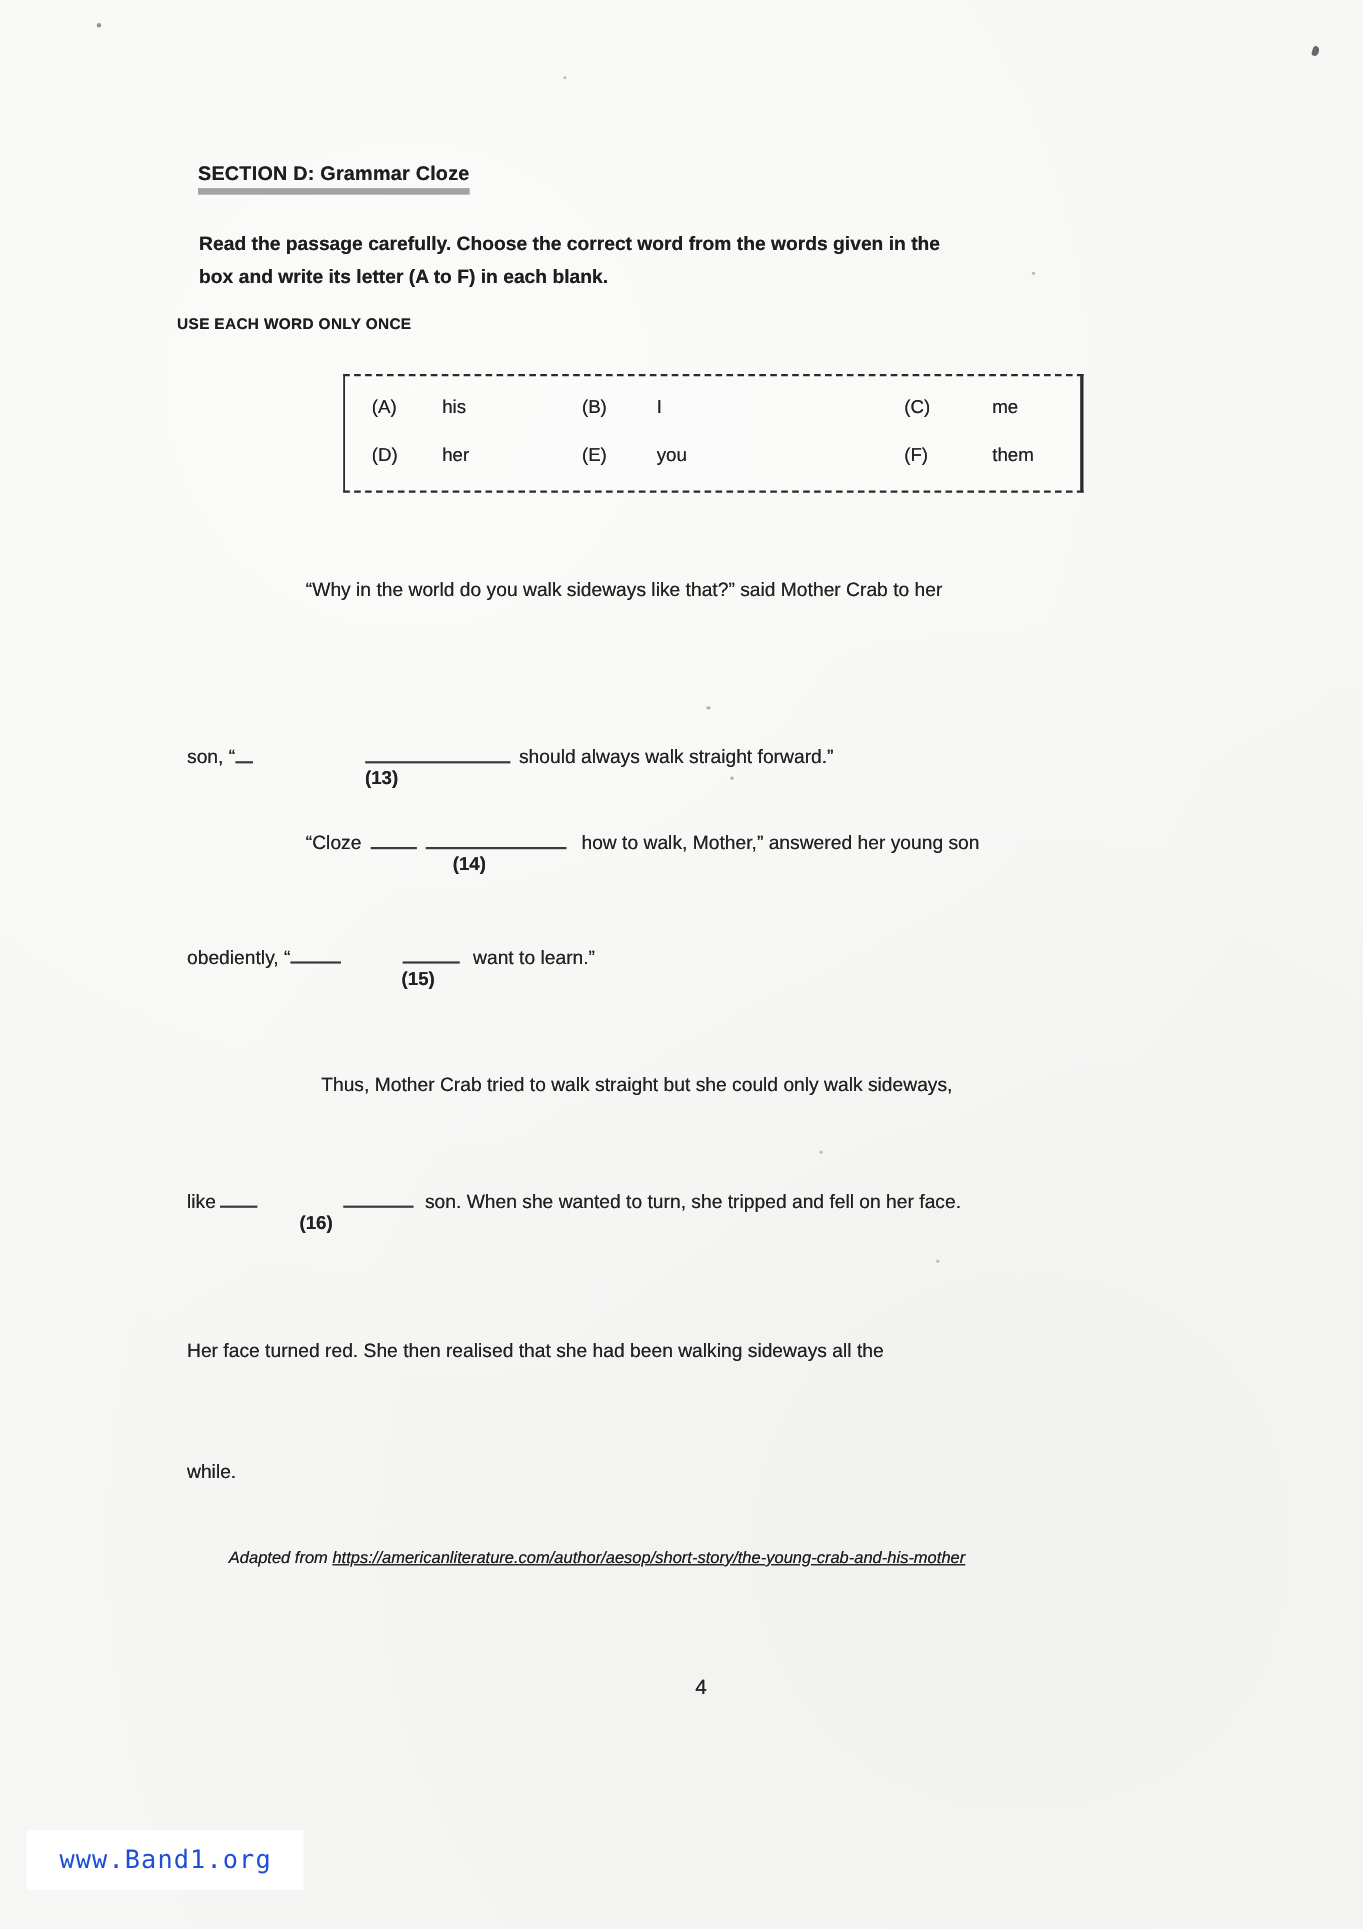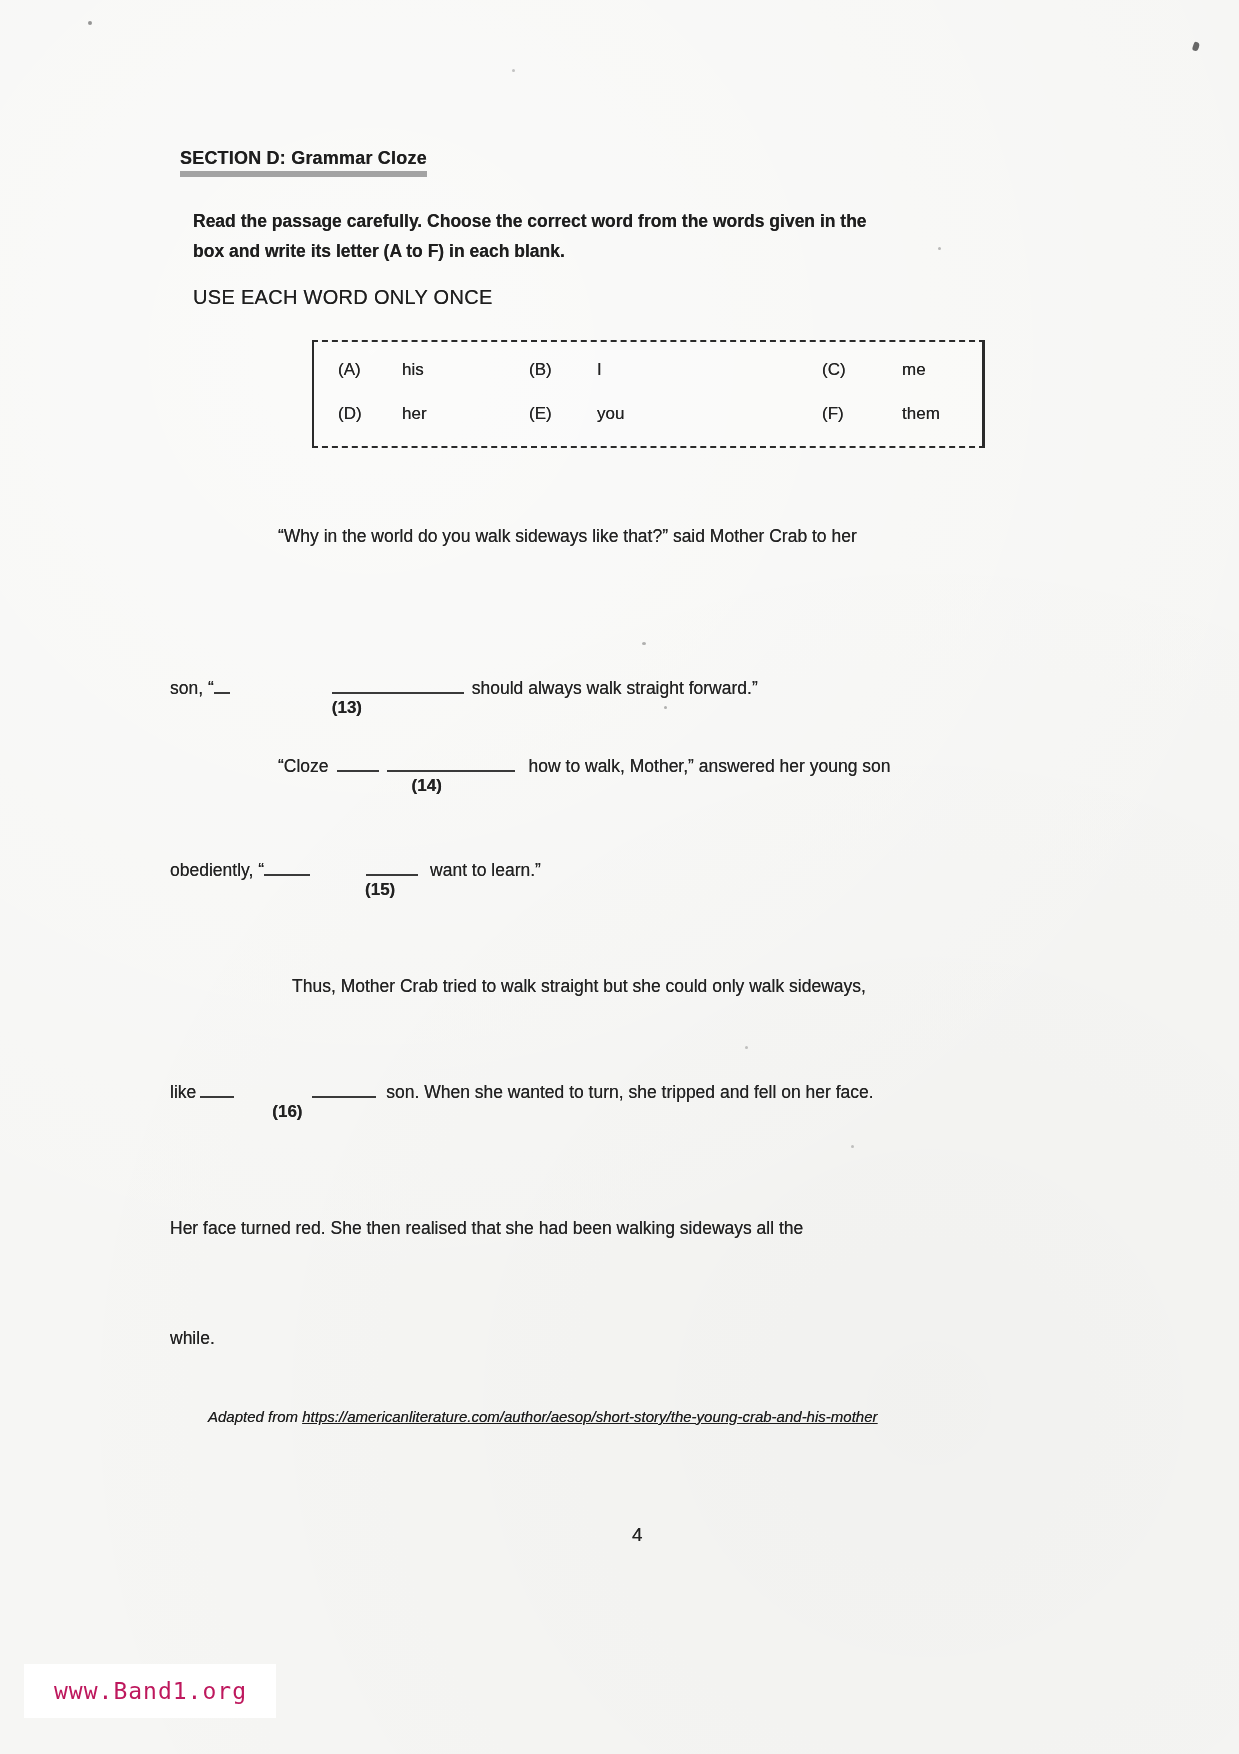--- a/index.html
+++ b/index.html
@@ -20,22 +20,22 @@
     pointer-events:none;
   }
   .txt{text-shadow:0 0 .6px rgba(25,25,25,.8);}
   .abs{position:absolute;}
 
   .section-title{
     top:148px;left:180px;
     font-size:18px;font-weight:bold;letter-spacing:.2px;
     border-bottom:6px solid #a3a3a3;padding-bottom:2px;
   }
-  .instructions{top:206px;left:193px;font-size:17.5px;font-weight:bold;line-height:30px;width:880px;}
-  .use-once{top:286px;left:193px;font-size:20px;font-weight:normal;letter-spacing:.3px;}
+  .instructions{top:206px;left:181px;font-size:17.5px;font-weight:bold;line-height:30px;width:880px;}
+  .use-once{top:286px;left:161px;font-size:14px;font-weight:bold;letter-spacing:.3px;}
 
   .word-box{
     top:340px;left:312px;width:668px;height:104px;
     border-left:2px solid #2a2a2a;
     border-right:3px solid #2a2a2a;
     border-top:2px dashed #2a2a2a;
     border-bottom:2px dashed #2a2a2a;
     background:rgba(255,255,255,.25);
   }
   .word-box .cell-letter{position:absolute;font-size:17px;color:#222;}
@@ -66,21 +66,21 @@
     top:1408px;left:208px;font-size:15px;font-style:italic;color:#1d1d1d;
   }
   .attribution .url{text-decoration:underline;}
   .page-number{top:1524px;left:632px;font-size:19px;color:#222;}
   .watermark-strip{
     top:1664px;left:24px;width:252px;height:54px;background:#ffffff;
   }
   .watermark{
     top:1678px;left:54px;
     font-family:"DejaVu Sans Mono","Liberation Mono",monospace;
-    font-size:23px;color:#be185d;letter-spacing:1px;
+    font-size:23px;color:#1d4ed8;letter-spacing:1px;
   }
 
   
   .speck{position:absolute;background:#444;border-radius:50%;}
   .s1{left:88px;top:21px;width:4px;height:4px;opacity:.55;}
   .s2{left:1193px;top:42px;width:6px;height:9px;border-radius:40% 60% 60% 40%;opacity:.8;transform:rotate(18deg);}
   .s3{left:512px;top:69px;width:3px;height:3px;opacity:.3;}
   .s4{left:938px;top:247px;width:3px;height:3px;opacity:.35;}
   .s5{left:642px;top:642px;width:4px;height:3px;opacity:.4;}
   .s6{left:664px;top:706px;width:3px;height:3px;opacity:.4;}

